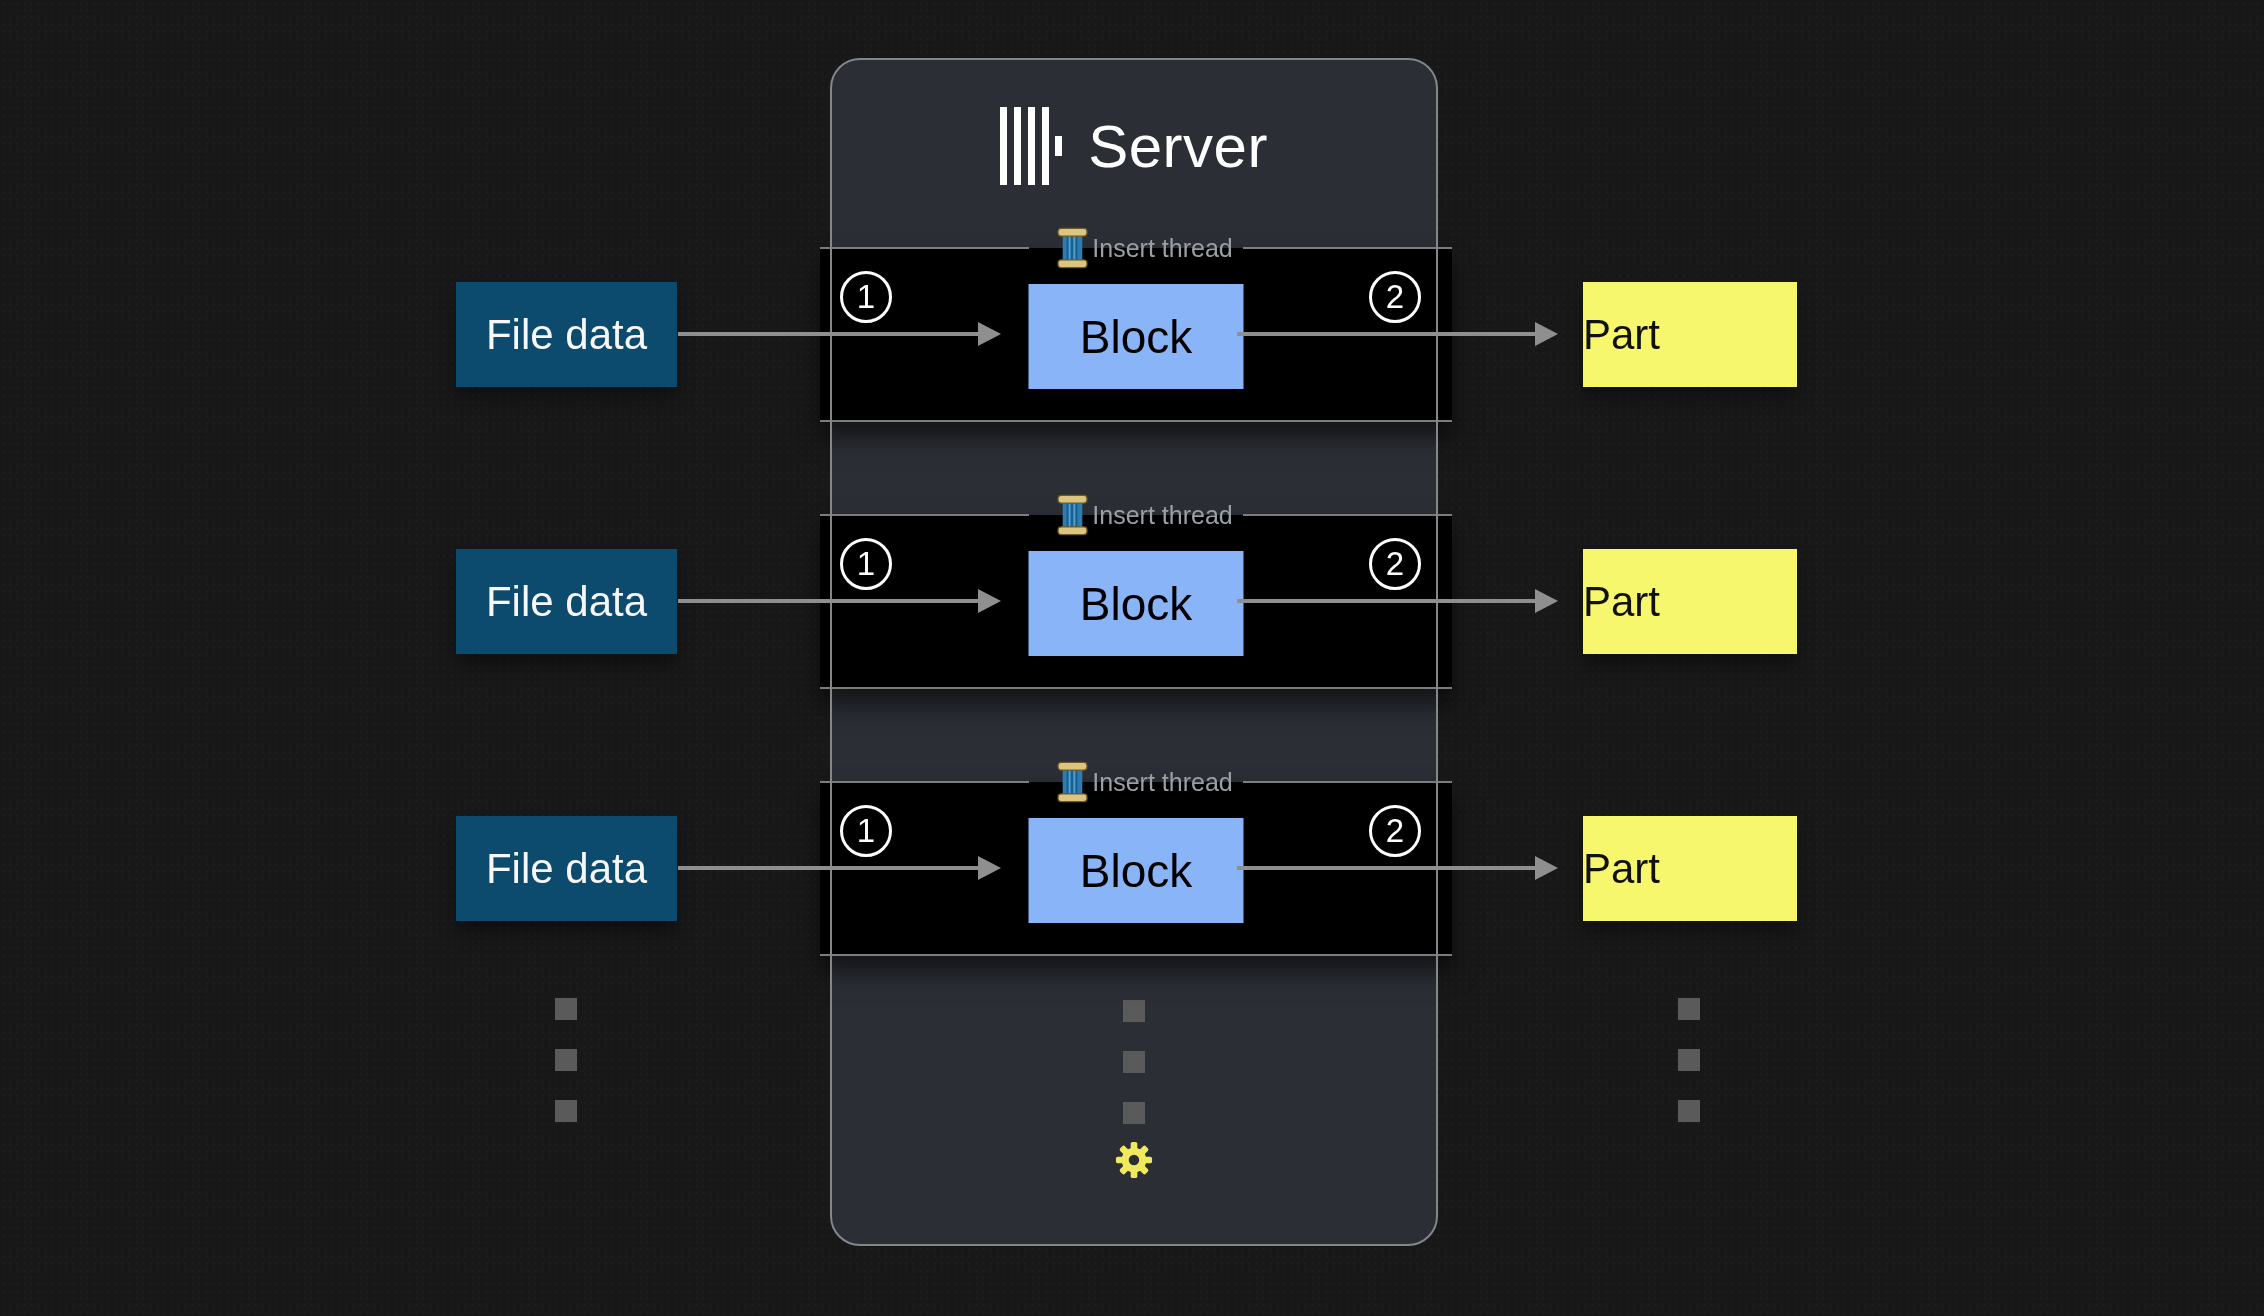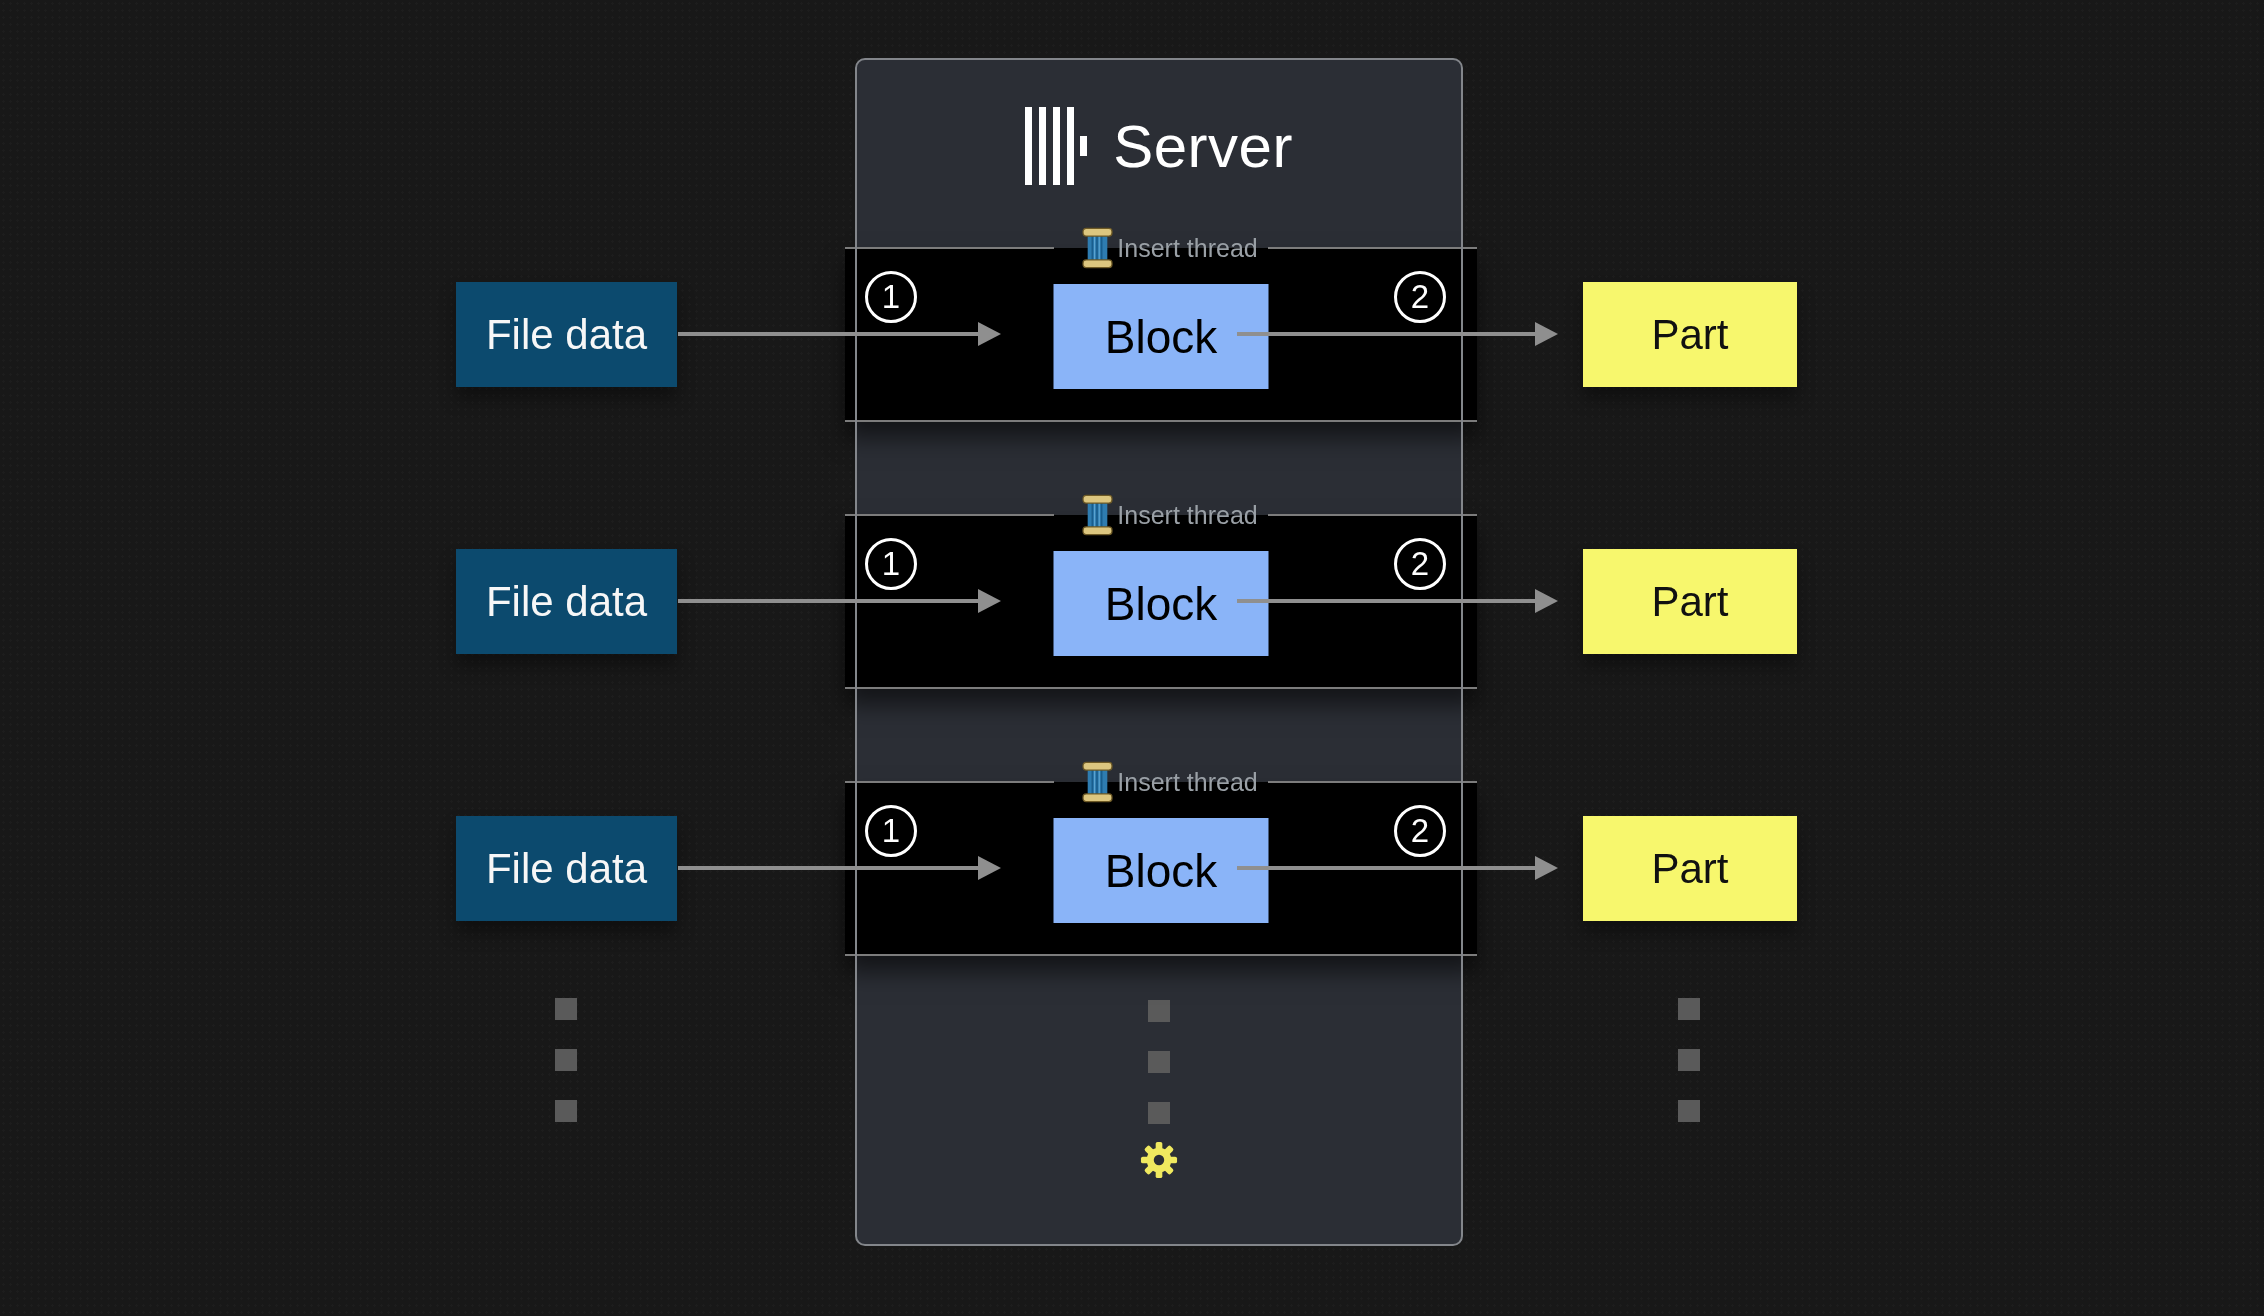--- a/index.html
+++ b/index.html
@@ -3,22 +3,22 @@
 <meta charset="utf-8">
 <style>
   html,body{margin:0;padding:0;background:#161616;}
   .canvas{position:relative;width:2264px;height:1316px;background:#181818;overflow:hidden;
           font-family:"Liberation Sans", sans-serif;}
   .canvas::before{content:"";position:absolute;inset:0;
           background-image:radial-gradient(rgba(255,255,255,0.022) 1.2px, transparent 1.3px);
           background-size:7px 7px;pointer-events:none;}
 
   
-  .server{position:absolute;left:855px;top:58px;width:608px;height:1188px;box-sizing:border-box;
-          background:#2b2e35;border:2px solid #83868b;border-radius:10px;}
+  .server{position:absolute;left:830px;top:58px;width:608px;height:1188px;box-sizing:border-box;
+          background:#2b2e35;border:2px solid #83868b;border-radius:30px;}
   .server-edge{position:absolute;top:70px;bottom:70px;width:2px;background:#83868b;z-index:5;}
   .server-edge.left{left:-2px;} .server-edge.right{right:-2px;}
 
   .server-title{position:absolute;left:0;right:0;top:46px;height:80px;display:flex;
           align-items:center;justify-content:center;gap:26px;z-index:2;}
   .server-title .title-text{color:#ffffff;font-size:60px;letter-spacing:0.5px;}
 
   
   .band{position:absolute;left:-12px;width:632px;height:174px;background:#000;box-sizing:border-box;
         border-bottom:2.5px solid #7c7c7c;box-shadow:0 16px 22px rgba(0,0,0,0.55);z-index:2;}
@@ -37,21 +37,21 @@
 
   .block-box{position:absolute;top:36px;left:50%;transform:translateX(-50%);
           width:215px;height:105px;background:#8ab4f8;color:#000;font-size:46px;
           display:flex;align-items:center;justify-content:center;}
 
   
   .file-box{position:absolute;left:456px;width:221px;height:105px;background:#0c4a6e;
           color:#f7f7f7;font-size:42px;display:flex;align-items:center;justify-content:center;
           box-shadow:0 12px 16px rgba(0,0,0,0.35);}
   .part-box{position:absolute;left:1583px;width:214px;height:105px;background:#f7f76d;
-          color:#111;font-size:42px;display:flex;align-items:center;justify-content:center;
+          color:#111;font-size:42px;display:flex;align-items:center;
           box-shadow:0 12px 16px rgba(0,0,0,0.35);}
   .r0{top:282px;} .r1{top:549px;} .r2{top:816px;}
 
   
   .arrow{position:absolute;z-index:6;}
   .arrow .shaft{position:absolute;top:-2px;height:4px;background:#8f8f8f;}
   .arrow .head{position:absolute;top:-12px;width:0;height:0;
           border-top:12px solid transparent;border-bottom:12px solid transparent;
           border-left:23px solid #8f8f8f;}
   .arrow.in{left:678px;width:323px;}

